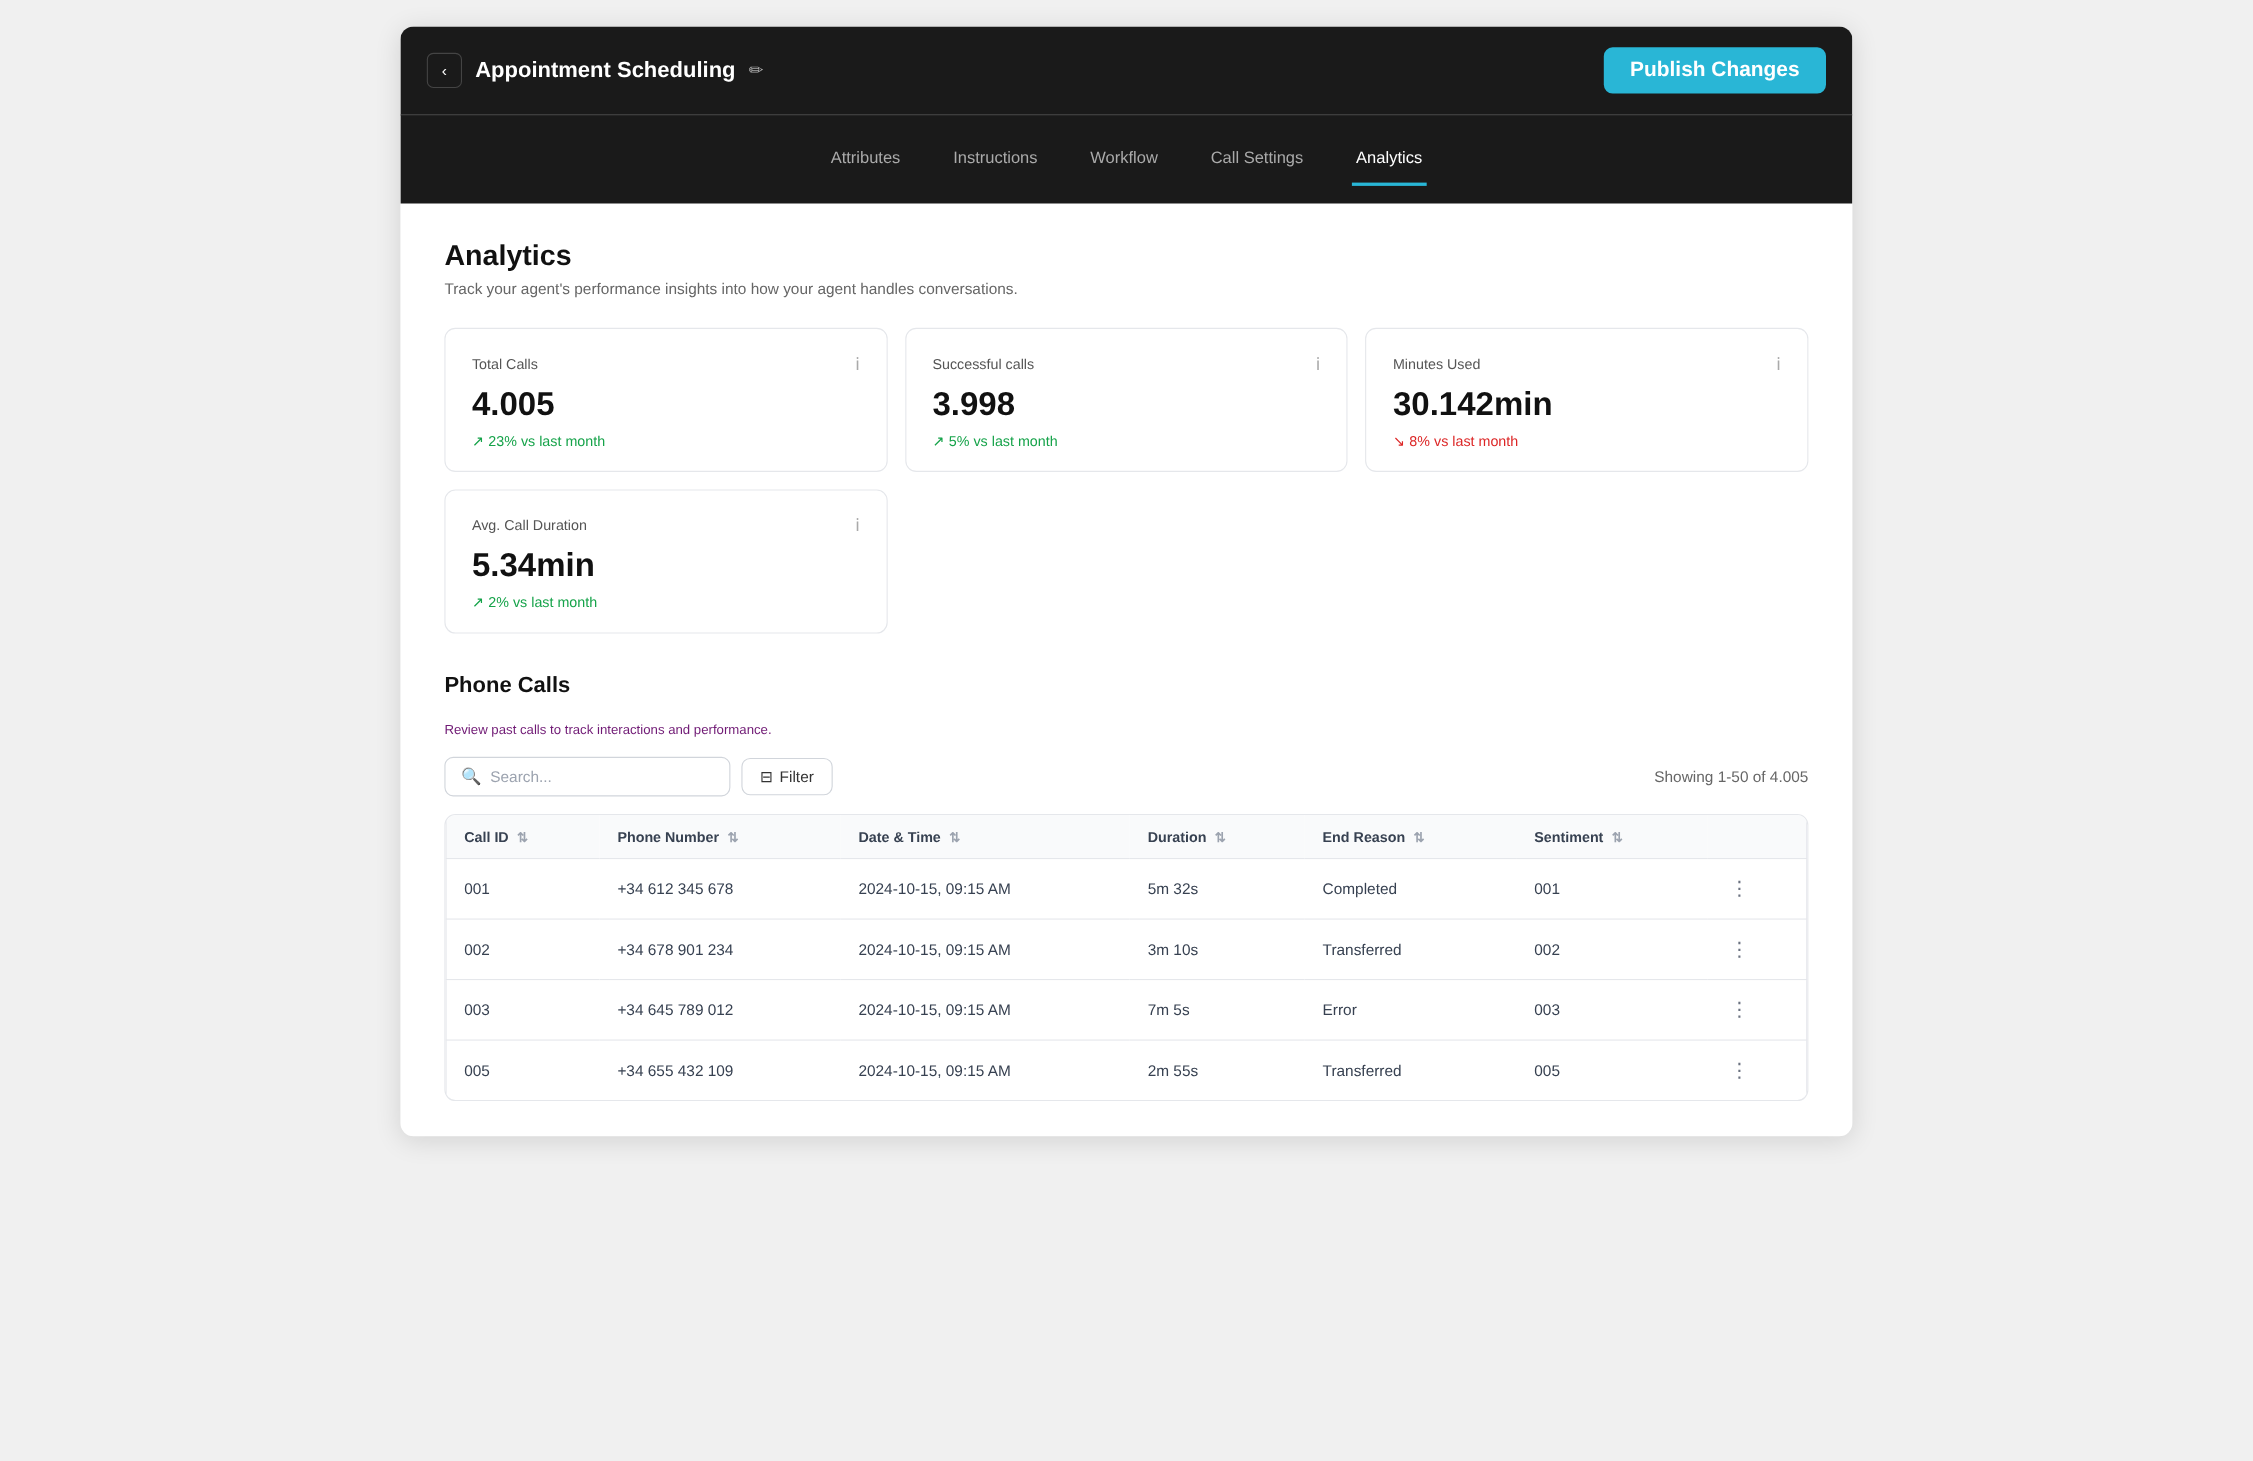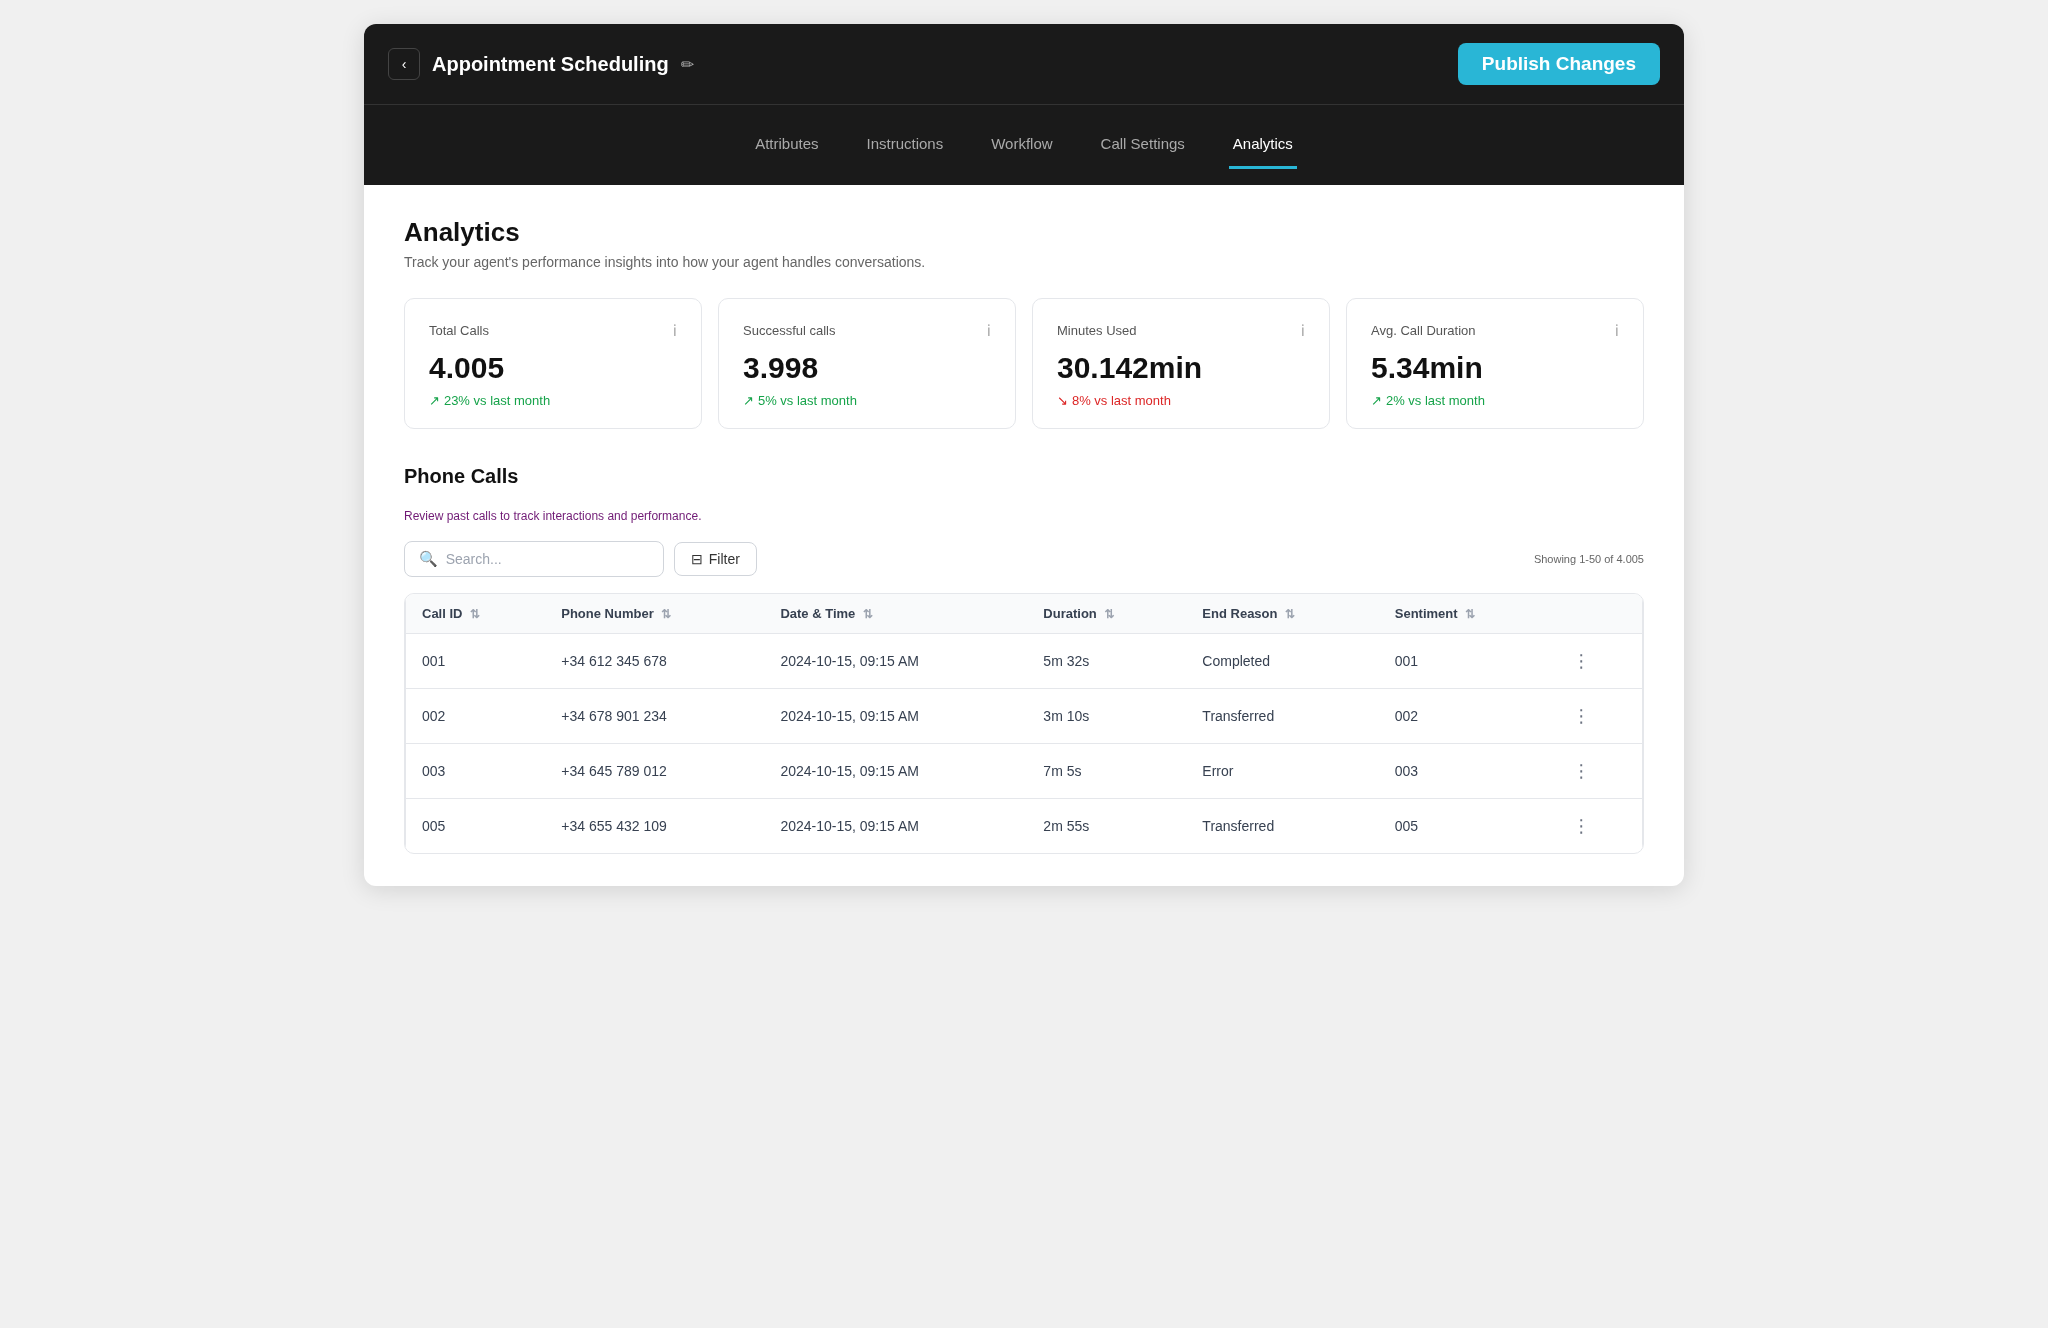--- a/index.html
+++ b/index.html
@@ -14,36 +14,36 @@
     .publish-btn { background: #29b6d6; color: #fff; border: none; border-radius: 8px; padding: 10px 24px; font-size: 19px; font-weight: 600; cursor: pointer; }
     
     .nav { background: #1a1a1a; border-top: 1px solid #333; display: flex; justify-content: center; gap: 40px; padding: 16px; }
     .nav-item { color: #aaa; font-size: 15px; padding: 14px 4px; cursor: pointer; border-bottom: 3px solid transparent; text-decoration: none; display: block; }
     .nav-item.active { color: #fff; border-bottom: 3px solid #29b6d6; }
     
     .content { padding: 32px 40px; }
     .page-title { font-size: 26px; font-weight: 700; color: #111; margin-bottom: 6px; }
     .page-subtitle { font-size: 14px; color: #666; margin-bottom: 28px; }
     
-    .stats-grid { display: grid; grid-template-columns: repeat(4, 1fr); gap: 16px; margin-bottom: 36px; }
+    .stats-grid { display: grid; grid-template-columns: repeat(3, 1fr); gap: 16px; margin-bottom: 36px; }
     .stat-card { border: 1px solid #e5e7eb; border-radius: 10px; padding: 20px 24px; background: #fff; }
     .stat-label { font-size: 13px; color: #555; display: flex; justify-content: space-between; align-items: center; margin-bottom: 10px; }
     .info-icon { color: #aaa; font-size: 16px; cursor: pointer; }
     .stat-value { font-size: 30px; font-weight: 700; color: #111; margin-bottom: 8px; }
     .stat-change { font-size: 13px; display: flex; align-items: center; gap: 4px; }
     
     .section-title { font-size: 20px; font-weight: 700; color: #111; margin-bottom: 21px; }
     .section-subtitle { font-size: 12px; color: #701a75; margin-bottom: 18px; }
     .table-toolbar { display: flex; align-items: center; justify-content: space-between; margin-bottom: 16px; }
     .search-box { display: flex; align-items: center; gap: 8px; border: 1px solid #d1d5db; border-radius: 8px; padding: 8px 14px; width: 260px; background: #fff; }
     .search-icon { color: #9ca3af; font-size: 15px; }
     .search-input { border: none; outline: none; font-size: 14px; color: #333; background: transparent; width: 100%; }
     .search-input::placeholder { color: #9ca3af; }
     .filter-btn { display: flex; align-items: center; gap: 6px; border: 1px solid #d1d5db; border-radius: 8px; padding: 8px 16px; background: #fff; font-size: 14px; color: #333; cursor: pointer; }
-    .showing-text { font-size: 11px; color: #666; }
+    .showing-text { font-size: 14px; color: #666; }
     
     .table { width: 100%; border-collapse: collapse; }
     .table th { text-align: left; font-size: 13px; font-weight: 600; color: #374151; padding: 12px 16px; background: #f9fafb; border-bottom: 1px solid #e5e7eb; border-top: 1px solid #e5e7eb; }
     .table th:first-child { border-left: 1px solid #e5e7eb; border-radius: 8px 0 0 0; }
     .table th:last-child { border-right: 1px solid #e5e7eb; border-radius: 0 8px 0 0; }
     .table td { padding: 16px 16px; font-size: 14px; color: #374151; border-bottom: 1px solid #e5e7eb; }
     .table tbody tr:first-child td:first-child { border-left: 1px solid #e5e7eb; }
     .table tbody tr:first-child td:last-child { border-right: 1px solid #e5e7eb; }
     .table tbody tr td:first-child { border-left: 1px solid #e5e7eb; }
     .table tbody tr td:last-child { border-right: 1px solid #e5e7eb; }

